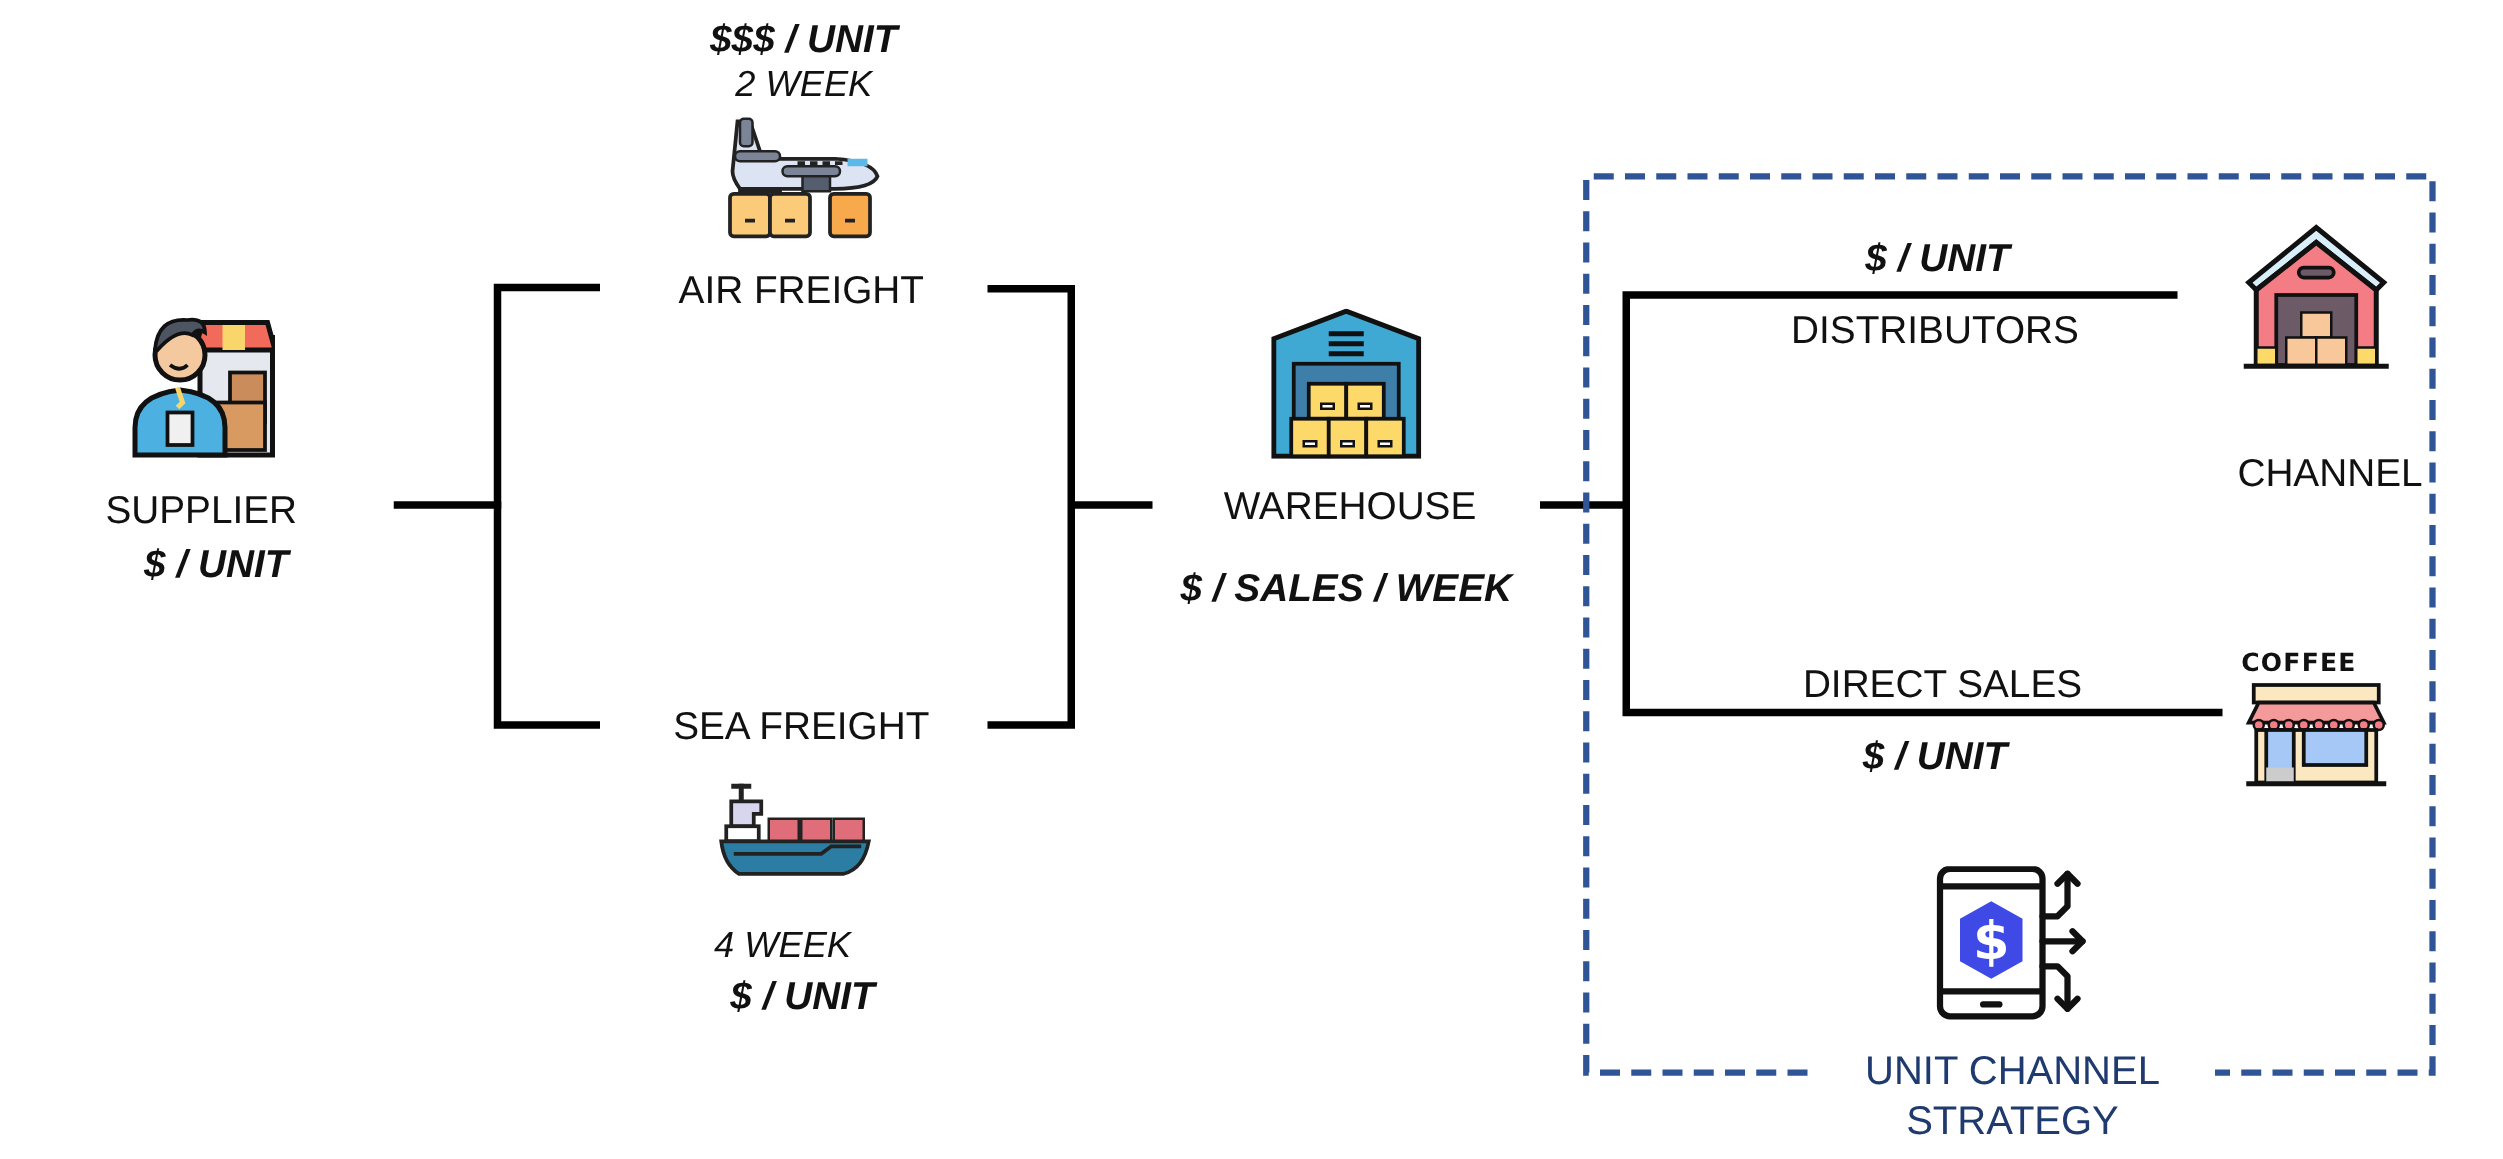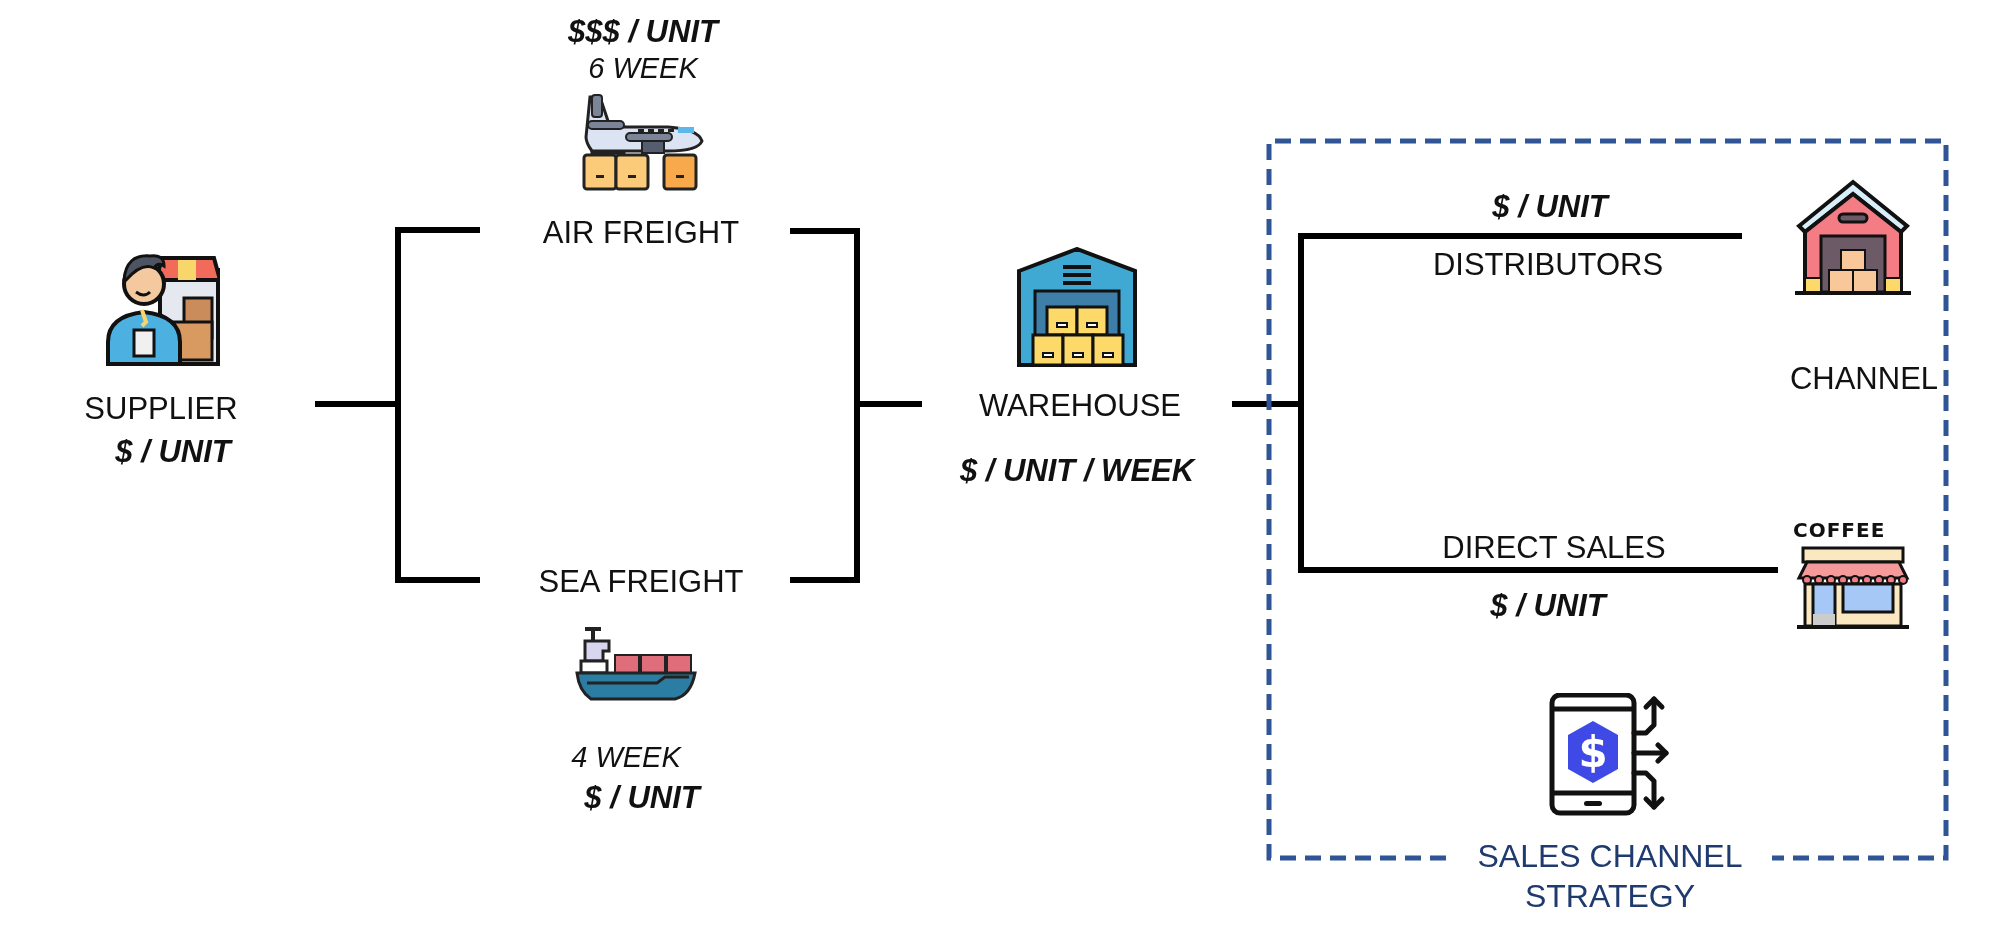--- a/index.html
+++ b/index.html
@@ -41,21 +41,21 @@
     <path d="M22 30 q2 -26 26 -24 q14 -2 14 10 q-6 -4 -10 2 q-12 -6 -28 12 z" fill="#4d5563" stroke="#111" stroke-width="3"></path>
     <path d="M34 42 q8 6 14 0" stroke="#111" stroke-width="3" fill="none"></path>
     <rect x="32" y="80" width="20" height="26" fill="#f0f0f0" stroke="#111" stroke-width="3"></rect>
     <path d="M40 60 l4 12 l-4 4" stroke="#f9d66b" stroke-width="4" fill="none"></path>
   </svg>
 </div>
 <div class="lbl" style="left:161px;top:408px;">SUPPLIER</div>
 <div class="cost" style="left:173px;top:451px;">$ / UNIT</div>
 
 <div class="cost" style="left:643px;top:31px;">$$$ / UNIT</div>
-<div class="time" style="left:643px;top:68px;">6 WEEK</div>
+<div class="time" style="left:643px;top:68px;">2 WEEK</div>
 <div class="icon" style="left:582px;top:93px;width:124px;height:100px;">
   <svg width="124" height="100" viewBox="0 0 124 100">
     <rect x="10" y="34" width="32" height="26" fill="#f08a3c" stroke="#222" stroke-width="3"></rect>
     <path d="M8 4 h10 l10 30 h58 q30 2 34 14 q-4 10 -34 10 h-76 q-6 -8 -6 -14 z" fill="#dce3f2" stroke="#222" stroke-width="3"></path>
     <rect x="10" y="2" width="10" height="22" rx="3" fill="#7b8597" stroke="#222" stroke-width="2"></rect>
     <rect x="6" y="28" width="36" height="8" rx="4" fill="#7b8597" stroke="#222" stroke-width="2"></rect>
     <rect x="44" y="40" width="46" height="8" rx="4" fill="#7b8597" stroke="#222" stroke-width="2"></rect>
     <rect x="60" y="48" width="22" height="12" fill="#555e6e" stroke="#222" stroke-width="2"></rect>
     <rect x="96" y="34" width="16" height="6" fill="#5bb8e8"></rect>
     <g fill="#222">
@@ -112,21 +112,21 @@
     <g fill="#fff" stroke="#111" stroke-width="2">
       <rect x="40" y="76" width="10" height="4"></rect>
         <rect x="70" y="76" width="10" height="4"></rect>
       <rect x="26" y="106" width="10" height="4"></rect>
         <rect x="56" y="106" width="10" height="4"></rect>
         <rect x="86" y="106" width="10" height="4"></rect>
     </g>
   </svg>
 </div>
 <div class="lbl" style="left:1080px;top:405px;">WAREHOUSE</div>
-<div class="cost" style="left:1077px;top:470px;">$ / UNIT / WEEK</div>
+<div class="cost" style="left:1077px;top:470px;">$ / SALES / WEEK</div>
 
 <div class="cost" style="left:1550px;top:206px;">$ / UNIT</div>
 <div class="lbl" style="left:1548px;top:264px;">DISTRIBUTORS</div>
 
 <div class="icon" style="left:1793px;top:178px;width:120px;height:118px;">
   <svg width="120" height="118" viewBox="0 0 120 118">
     <path d="M6 48 L60 4 L114 48 L108 54 L60 16 L12 54 Z" fill="#d8effa" stroke="#111" stroke-width="4"></path>
     <path d="M12 54 L60 16 L108 54 V114 H12 Z" fill="#f47c84" stroke="#111" stroke-width="4"></path>
     <rect x="46" y="36" width="28" height="8" rx="4" fill="#6c5a66" stroke="#111" stroke-width="3"></rect>
     <rect x="28" y="58" width="64" height="56" fill="#6c5a66" stroke="#111" stroke-width="3"></rect>
@@ -180,15 +180,15 @@
       <path d="M86 40 H98 L106 32 V6"></path>
         <path d="M98 14 L106 6 L114 14"></path>
       <path d="M86 60 H118"></path>
         <path d="M110 52 L118 60 L110 68"></path>
       <path d="M86 80 H98 L106 88 V114"></path>
         <path d="M98 106 L106 114 L114 106"></path>
     </g>
   </svg>
 </div>
 <div class="blue-lbl" style="left:1610px;top:836px;">
-  <div>SALES CHANNEL</div>
+  <div>UNIT CHANNEL</div>
   <div>STRATEGY</div>
 </div>
 
 </body></html>

